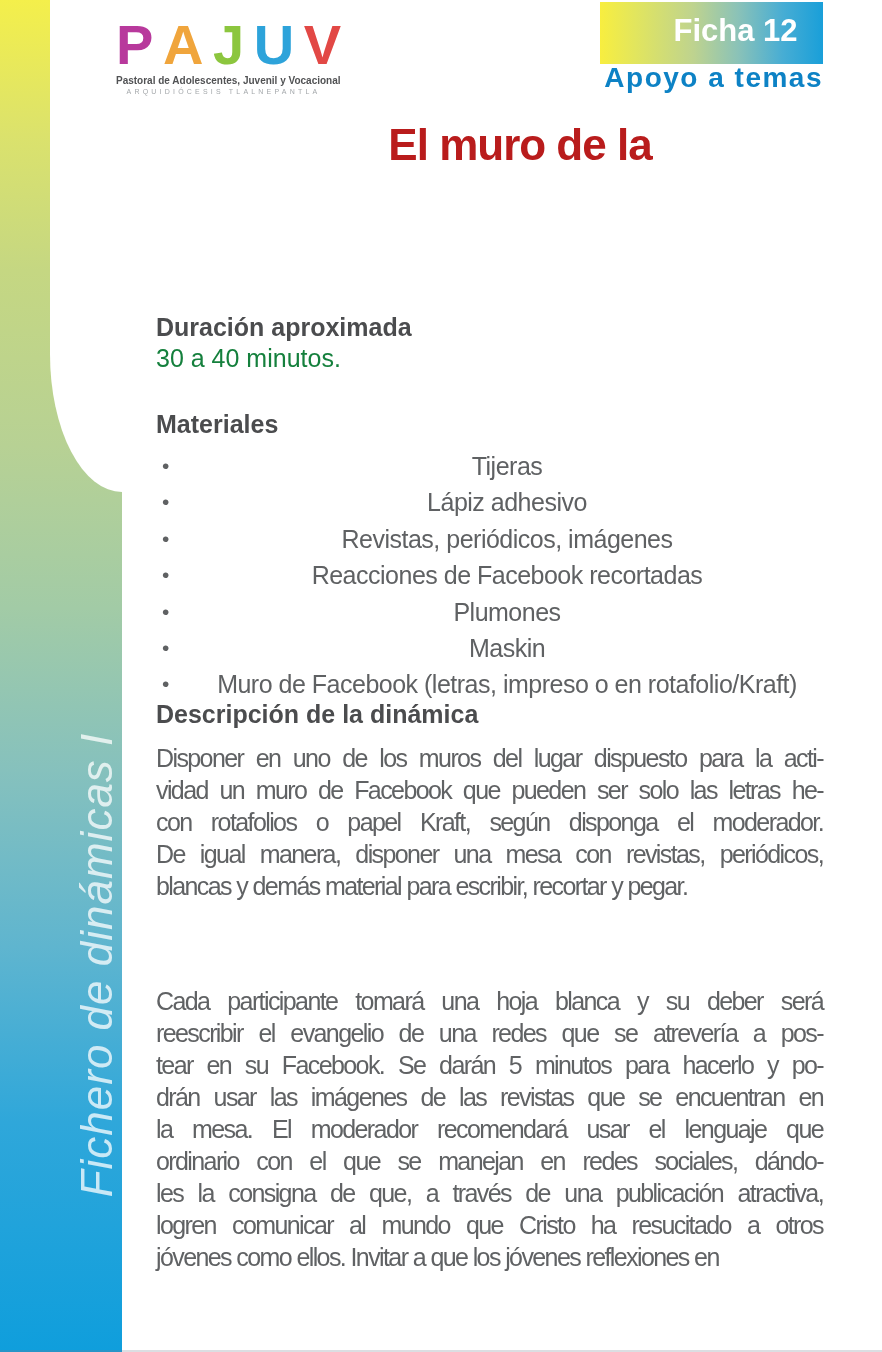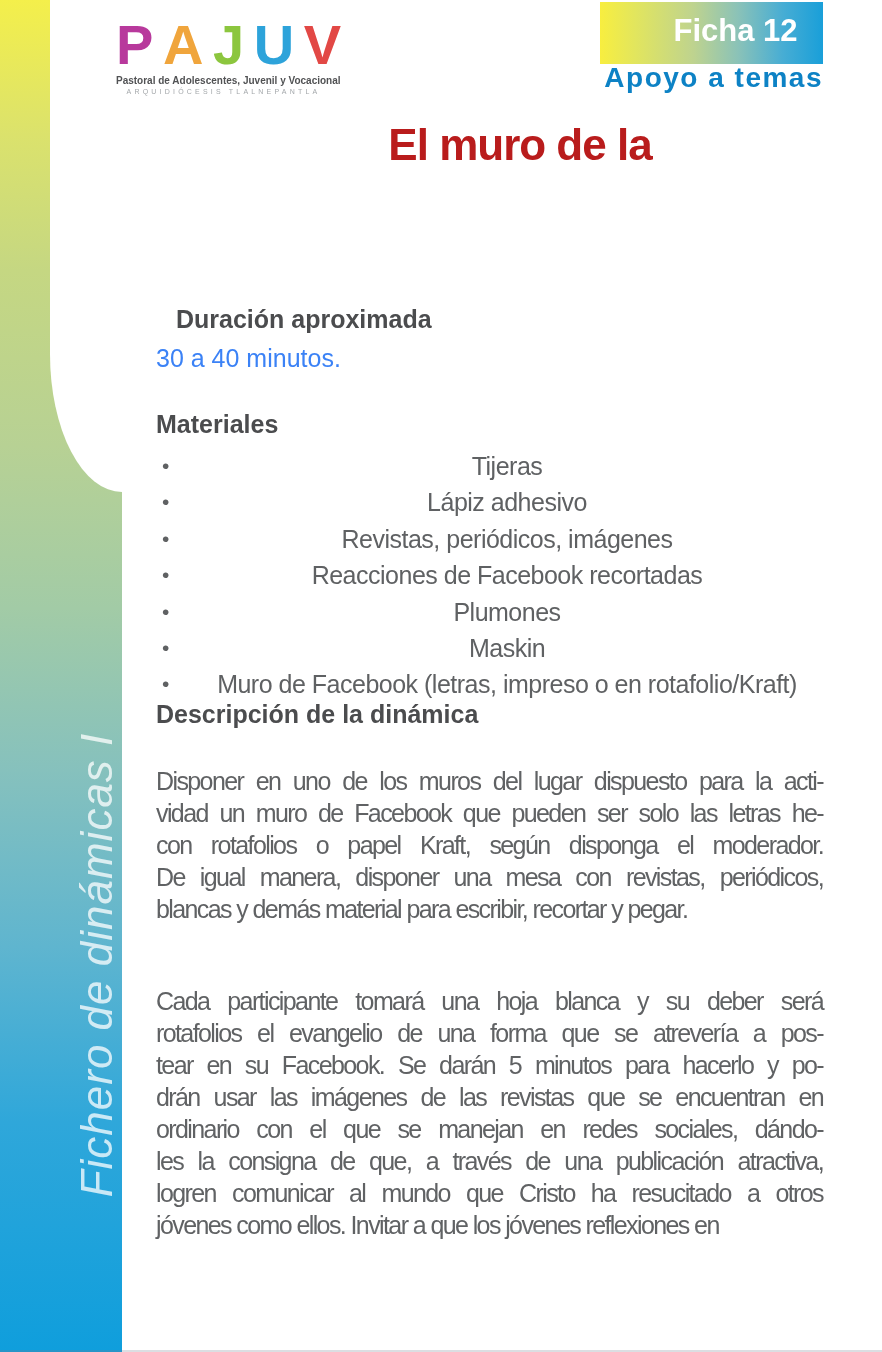--- a/index.html
+++ b/index.html
@@ -47,34 +47,34 @@
     letter-spacing:1.5px; color:#0d82c5; white-space:nowrap;
   }
   
   .page-title {
     position:absolute; left:190px; top:106px; width:660px;
     text-align:center; color:#b91c1c;
     font-size:44px; line-height:77px; font-weight:700; letter-spacing:-1px;
   }
   
   .h-sec { position:absolute; left:156px; width:666px; font-size:25px; font-weight:700; color:#4b4c4e; }
-  #duracion-h { top:305px;margin-left:20px; }
-  #duracion-v { position:absolute; left:156px; top:344px; font-size:25px; color:#3b82f6; }
+  #duracion-h { top:313px; }
+  #duracion-v { position:absolute; left:156px; top:344px; font-size:25px; color:#15803d; }
   #materiales-h { top:410px; }
   .materials { position:absolute; left:156px; top:448px; width:666px; list-style:none; }
   .materials li {
     position:relative; padding-left:36px; height:36.4px; line-height:36.4px;
     font-size:25px; letter-spacing:-0.5px; color:#5f6163; white-space:nowrap;text-align:center;
   }
   .materials li::before {
     content:"\2022"; position:absolute; left:6px; top:0; font-size:21px; color:#5f6163;
   }
   #descripcion-h { top:700px; }
   .para { position:absolute; left:156px; width:667px; }
-  #para-1 { top:765px; }
+  #para-1 { top:742px; }
   #para-2 { top:957px;margin-top:28px; } 
   .pline {
     height:32px; line-height:32px; font-size:25px; letter-spacing:-1.6px;
     color:#606264; white-space:nowrap;
     text-align:justify; text-align-last:justify;
   }
   .para .pline:last-child { text-align-last:left; }
   .bottom-edge {
     position:absolute; left:0; bottom:0; width:882px; height:2px;
     background:rgba(110,125,140,0.25);
@@ -151,26 +151,27 @@
       <div class="pline">De igual manera, disponer una mesa con revistas, periódicos,</div>
 
 
       <div class="pline">blancas y demás material para escribir, recortar y pegar.</div>
     </div>
 
   <div class="para" id="para-2">
 
       <div class="pline">Cada participante tomará una hoja blanca y su deber será</div>
 
-      <div class="pline">rotafolios el evangelio de una forma que se atrevería a pos-</div>
+      <div class="pline">reescribir el evangelio de una redes que se atrevería a pos-</div>
 
       <div class="pline">tear en su Facebook. Se darán 5 minutos para hacerlo y po-</div>
 
       <div class="pline">drán usar las imágenes de las revistas que se encuentran en</div>
 
+      <div class="pline">la mesa. El moderador recomendará usar el lenguaje que</div>
 
       <div class="pline">ordinario con el que se manejan en redes sociales, dándo-</div>
 
       <div class="pline">les la consigna de que, a través de una publicación atractiva,</div>
 
       <div class="pline">logren comunicar al mundo que Cristo ha resucitado a otros</div>
 
       <div class="pline">jóvenes como ellos. Invitar a que los jóvenes reflexiones en</div>
     </div>
 

